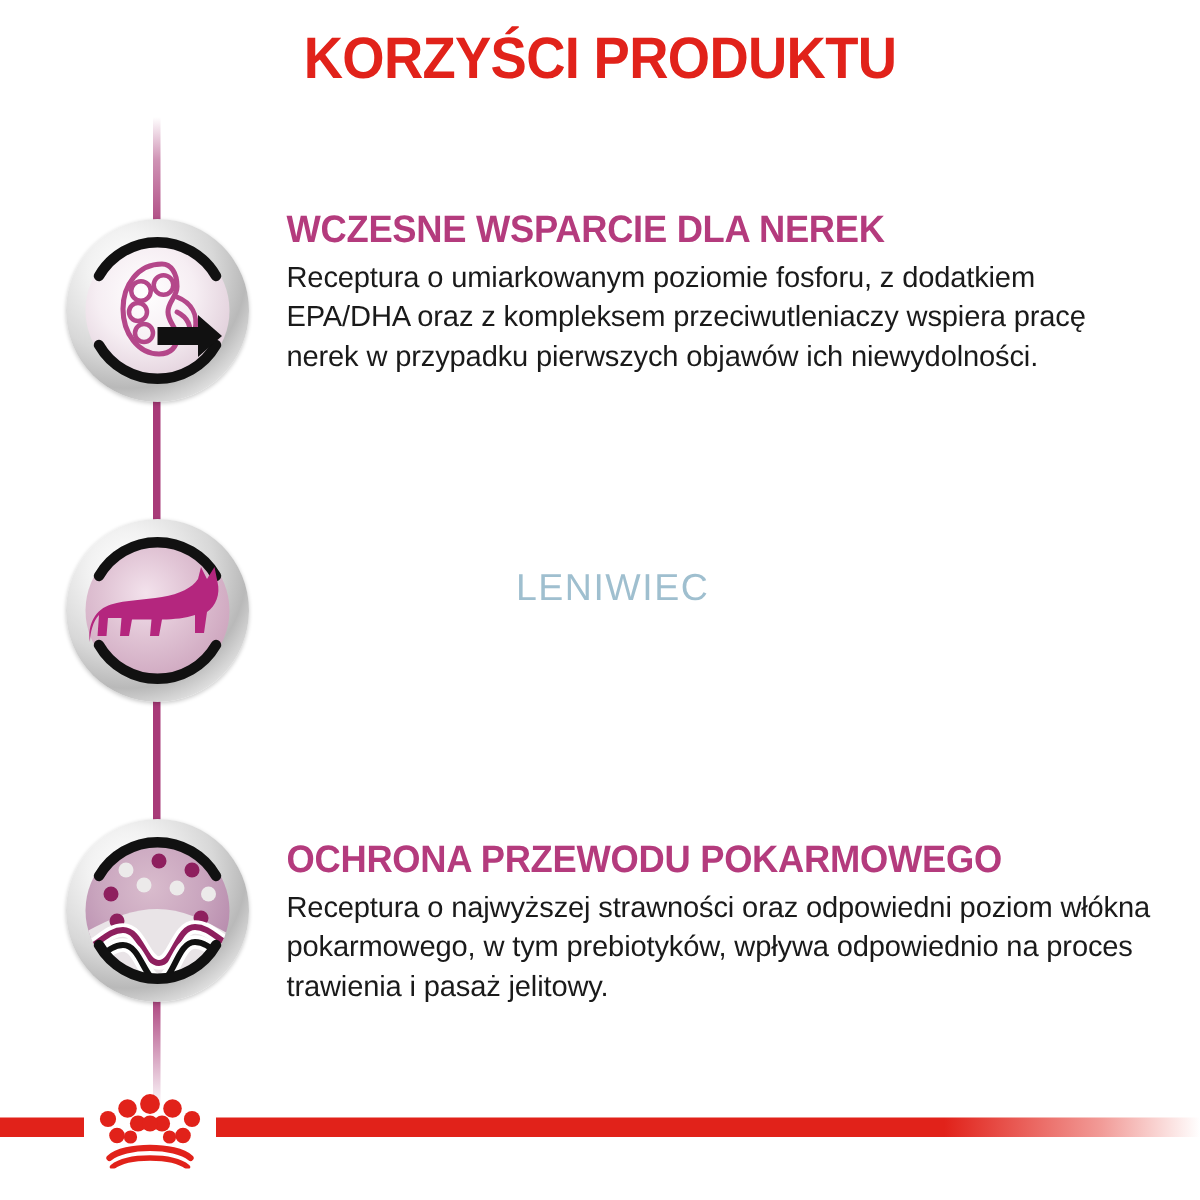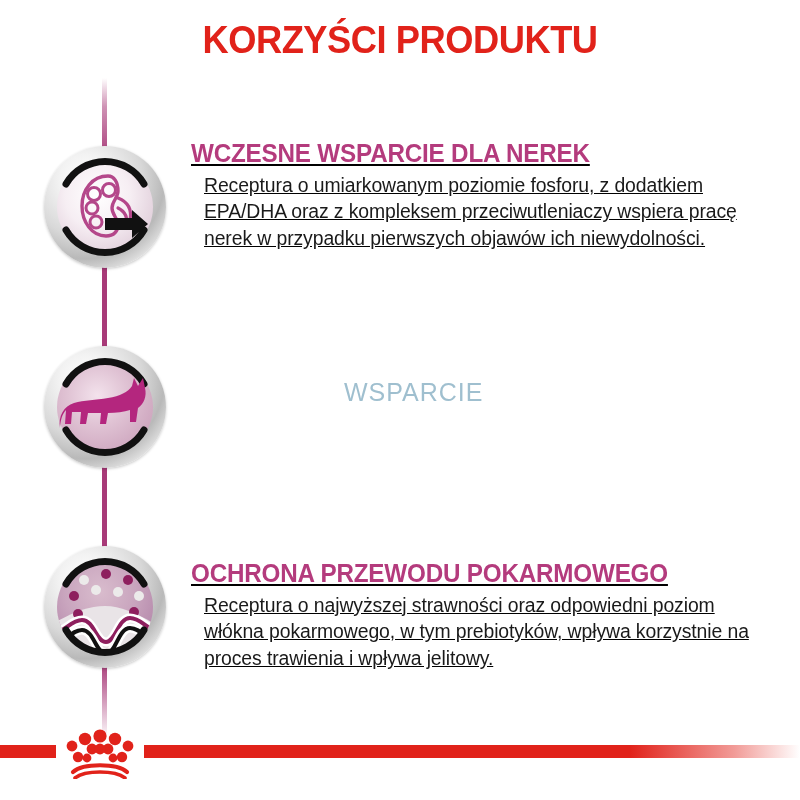--- a/index.html
+++ b/index.html
@@ -62,21 +62,20 @@
   .icon-disc svg { display:block; width:122px; height:122px; }
   #icon-1 { top:146px; }
   #icon-2 { top:346px; }
   #icon-3 { top:546px; }
 
   
   .benefit {
     position:absolute;
     left:191px;
     width:586px;
-    text-decoration:underline;
   }
   #benefit-1 { top:140px; }
   #benefit-2 { top:336px; }
   #benefit-3 { top:560px; }
 
   .benefit-heading {
     font-size:25.5px;
     font-weight:bold;
     color:#b43b7d;
     letter-spacing:-0.2px;
@@ -84,21 +83,20 @@
     transform:scaleX(0.95);
     transform-origin:left top;
     white-space:nowrap;
     margin-bottom:4px;
   }
   .benefit-body {
     font-size:19.4px;
     line-height:1.385;
     color:#1a1a1a;
     letter-spacing:-0.1px;
-    margin-left:13px;
   }
 
   
   #watermark {
     position:absolute;
     top:378px; left:344px;
     font-size:25px;
     font-weight:normal;
     letter-spacing:1px;
     color:#7ba7bd;
@@ -228,24 +226,24 @@
   </div>
 
   <div class="benefit" id="benefit-1">
     <div class="benefit-heading">WCZESNE WSPARCIE DLA NEREK</div>
     <div class="benefit-body">Receptura o umiarkowanym poziomie fosforu, z dodatkiem EPA/DHA oraz z kompleksem przeciwutleniaczy wspiera pracę nerek w przypadku pierwszych objawów ich niewydolności.</div>
   </div>
 
 
   <div class="benefit" id="benefit-3">
     <div class="benefit-heading">OCHRONA PRZEWODU POKARMOWEGO</div>
-    <div class="benefit-body">Receptura o najwyższej strawności oraz odpowiedni poziom włókna pokarmowego, w tym prebiotyków, wpływa korzystnie na proces trawienia i wpływa jelitowy.</div>
-  </div>
-
-  <div id="watermark">WSPARCIE</div>
+    <div class="benefit-body">Receptura o najwyższej strawności oraz odpowiedni poziom włókna pokarmowego, w tym prebiotyków, wpływa odpowiednio na proces trawienia i pasaż jelitowy.</div>
+  </div>
+
+  <div id="watermark">LENIWIEC</div>
 
   <div id="footer-bar-left"></div>
   <div id="footer-bar-right"></div>
   <div id="crown">
     <svg viewBox="0 0 88 52" xmlns="http://www.w3.org/2000/svg">
 
       <circle cx="29" cy="12" r="6.2" fill="#e1221a"></circle>
       <circle cx="44" cy="9" r="6.6" fill="#e1221a"></circle>
       <circle cx="59" cy="12" r="6.2" fill="#e1221a"></circle>
 

